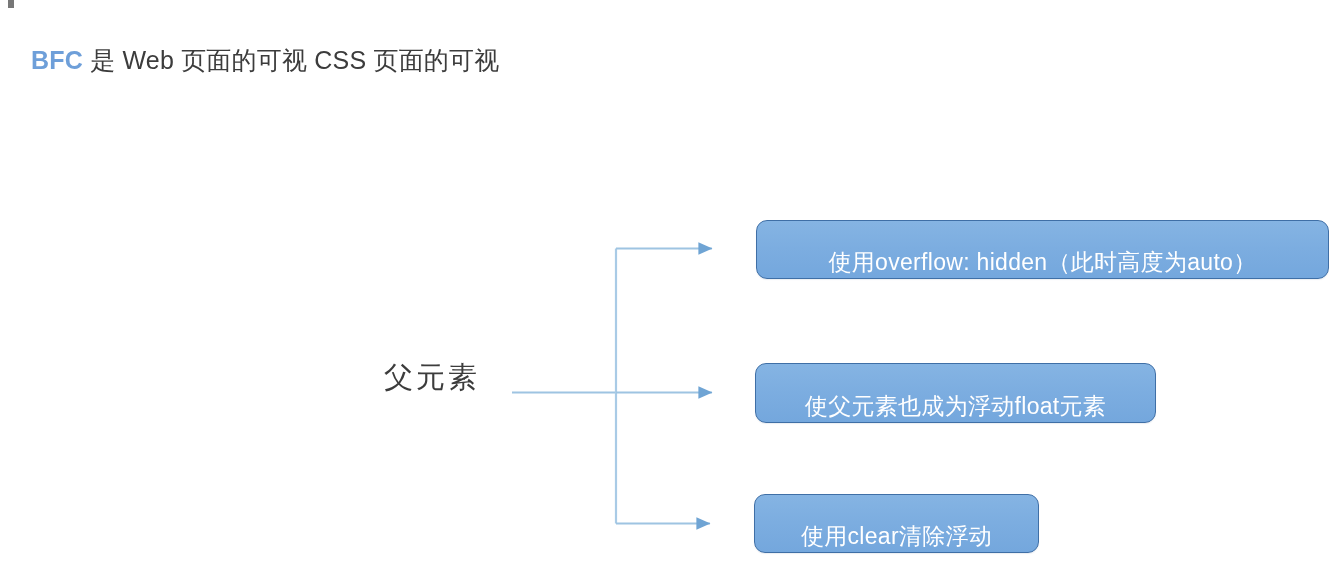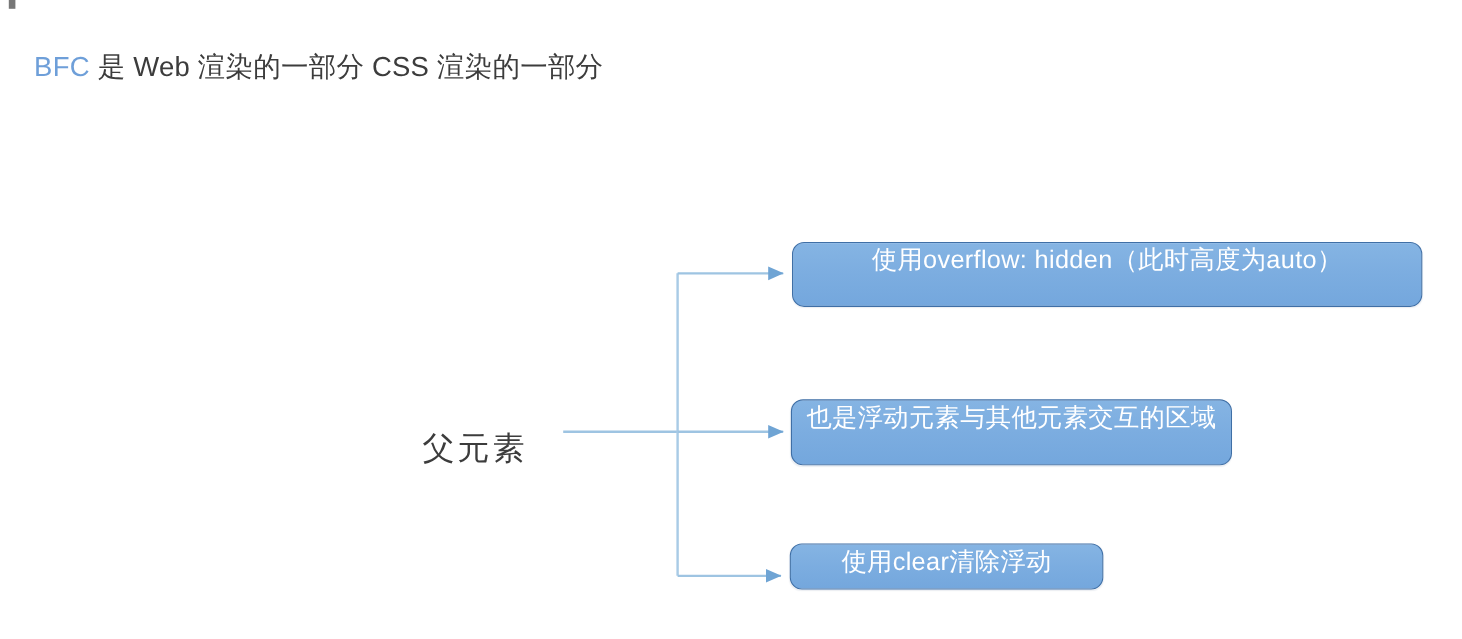--- a/index.html
+++ b/index.html
@@ -42,28 +42,28 @@
   #heading-1 {
     left: 31px;
     top: 44px;
   }
   #heading-2 {
     left: 31px;
     top: 115px;
   }
   .accent {
     color: #6e9fd9;
-    font-weight: 400;
+    font-weight: 700;
   }
 
   
   #parent-label {
     position: absolute;
     left: 384px;
-    top: 388px;
+    top: 358px;
     font-size: 29px;
     color: #3c3c3c;
     letter-spacing: 3px;
     white-space: nowrap;
   }
 
   
   #connectors {
     position: absolute;
     left: 0;
@@ -74,51 +74,52 @@
   }
 
   
   .node-box {
     position: absolute;
     box-sizing: border-box;
     background: linear-gradient(180deg, #85b4e3 0%, #7cade0 48%, #74a7dd 100%);
     border: 1.6px solid #3f6fa6;
     border-radius: 11px;
     display: flex;
-    align-items: flex-start;
+    align-items: flex-end;
     justify-content: center;
     color: #ffffff;
     font-size: 23px;
     letter-spacing: 0.3px;
     white-space: nowrap;
     box-shadow: 0 1px 1px rgba(60,90,130,0.10);
+    margin-left: 36px;
   }
   #node-box-0 { left: 720px; top: 220px; width: 573px; height: 59px; }
   #node-box-1 { left: 719px; top: 363px; width: 401px; height: 60px; }
-  #node-box-2 { left: 718px; top: 494px; width: 285px; height: 42px; }
+  #node-box-2 { left: 718px; top: 494px; width: 285px; height: 59px; }
 
   
   #watermark {
     position: absolute;
     right: 22px;
     bottom: 12px;
     font-size: 17px;
     color: #c9c9c9;
     letter-spacing: 0.5px;
     white-space: nowrap;
   }
 </style>
 </head>
 <body>
 
 <div id="canvas">
 
   <div class="artifact"></div>
 
-  <div class="heading" id="heading-1"><span class="accent">BFC</span><span> 是 Web 渲染的一部分 CSS 渲染的一部分</span></div>
+  <div class="heading" id="heading-1"><span class="accent">BFC</span><span> 是 Web 页面的可视 CSS 页面的可视</span></div>
 
 
   <div id="parent-label">父元素</div>
 
   <svg id="connectors" viewBox="0 0 1329 581" xmlns="http://www.w3.org/2000/svg">
     <defs>
       <marker id="arrow-head" markerWidth="7" markerHeight="7" refX="6.2" refY="3.2" orient="auto" markerUnits="strokeWidth">
         <path d="M0,0.4 L6.4,3.2 L0,6.0 Z" fill="#6fa4d4"></path>
       </marker>
     </defs>
@@ -132,21 +133,21 @@
     <line x1="616" y1="392.5" x2="712" y2="392.5" stroke="#9ec4e2" stroke-width="2.2" marker-end="url(#arrow-head)"></line>
 
     <line x1="616" y1="523.5" x2="710" y2="523.5" stroke="#9ec4e2" stroke-width="2.2" marker-end="url(#arrow-head)"></line>
   </svg>
 
   <div class="node-box" id="node-box-0">
     <span>使用overflow: hidden（此时高度为auto）</span>
   </div>
 
   <div class="node-box" id="node-box-1">
-    <span>也是浮动元素与其他元素交互的区域</span>
+    <span>使父元素也成为浮动float元素</span>
   </div>
 
   <div class="node-box" id="node-box-2">
     <span>使用clear清除浮动</span>
   </div>
 
 
 </div>
 
 </body></html>

